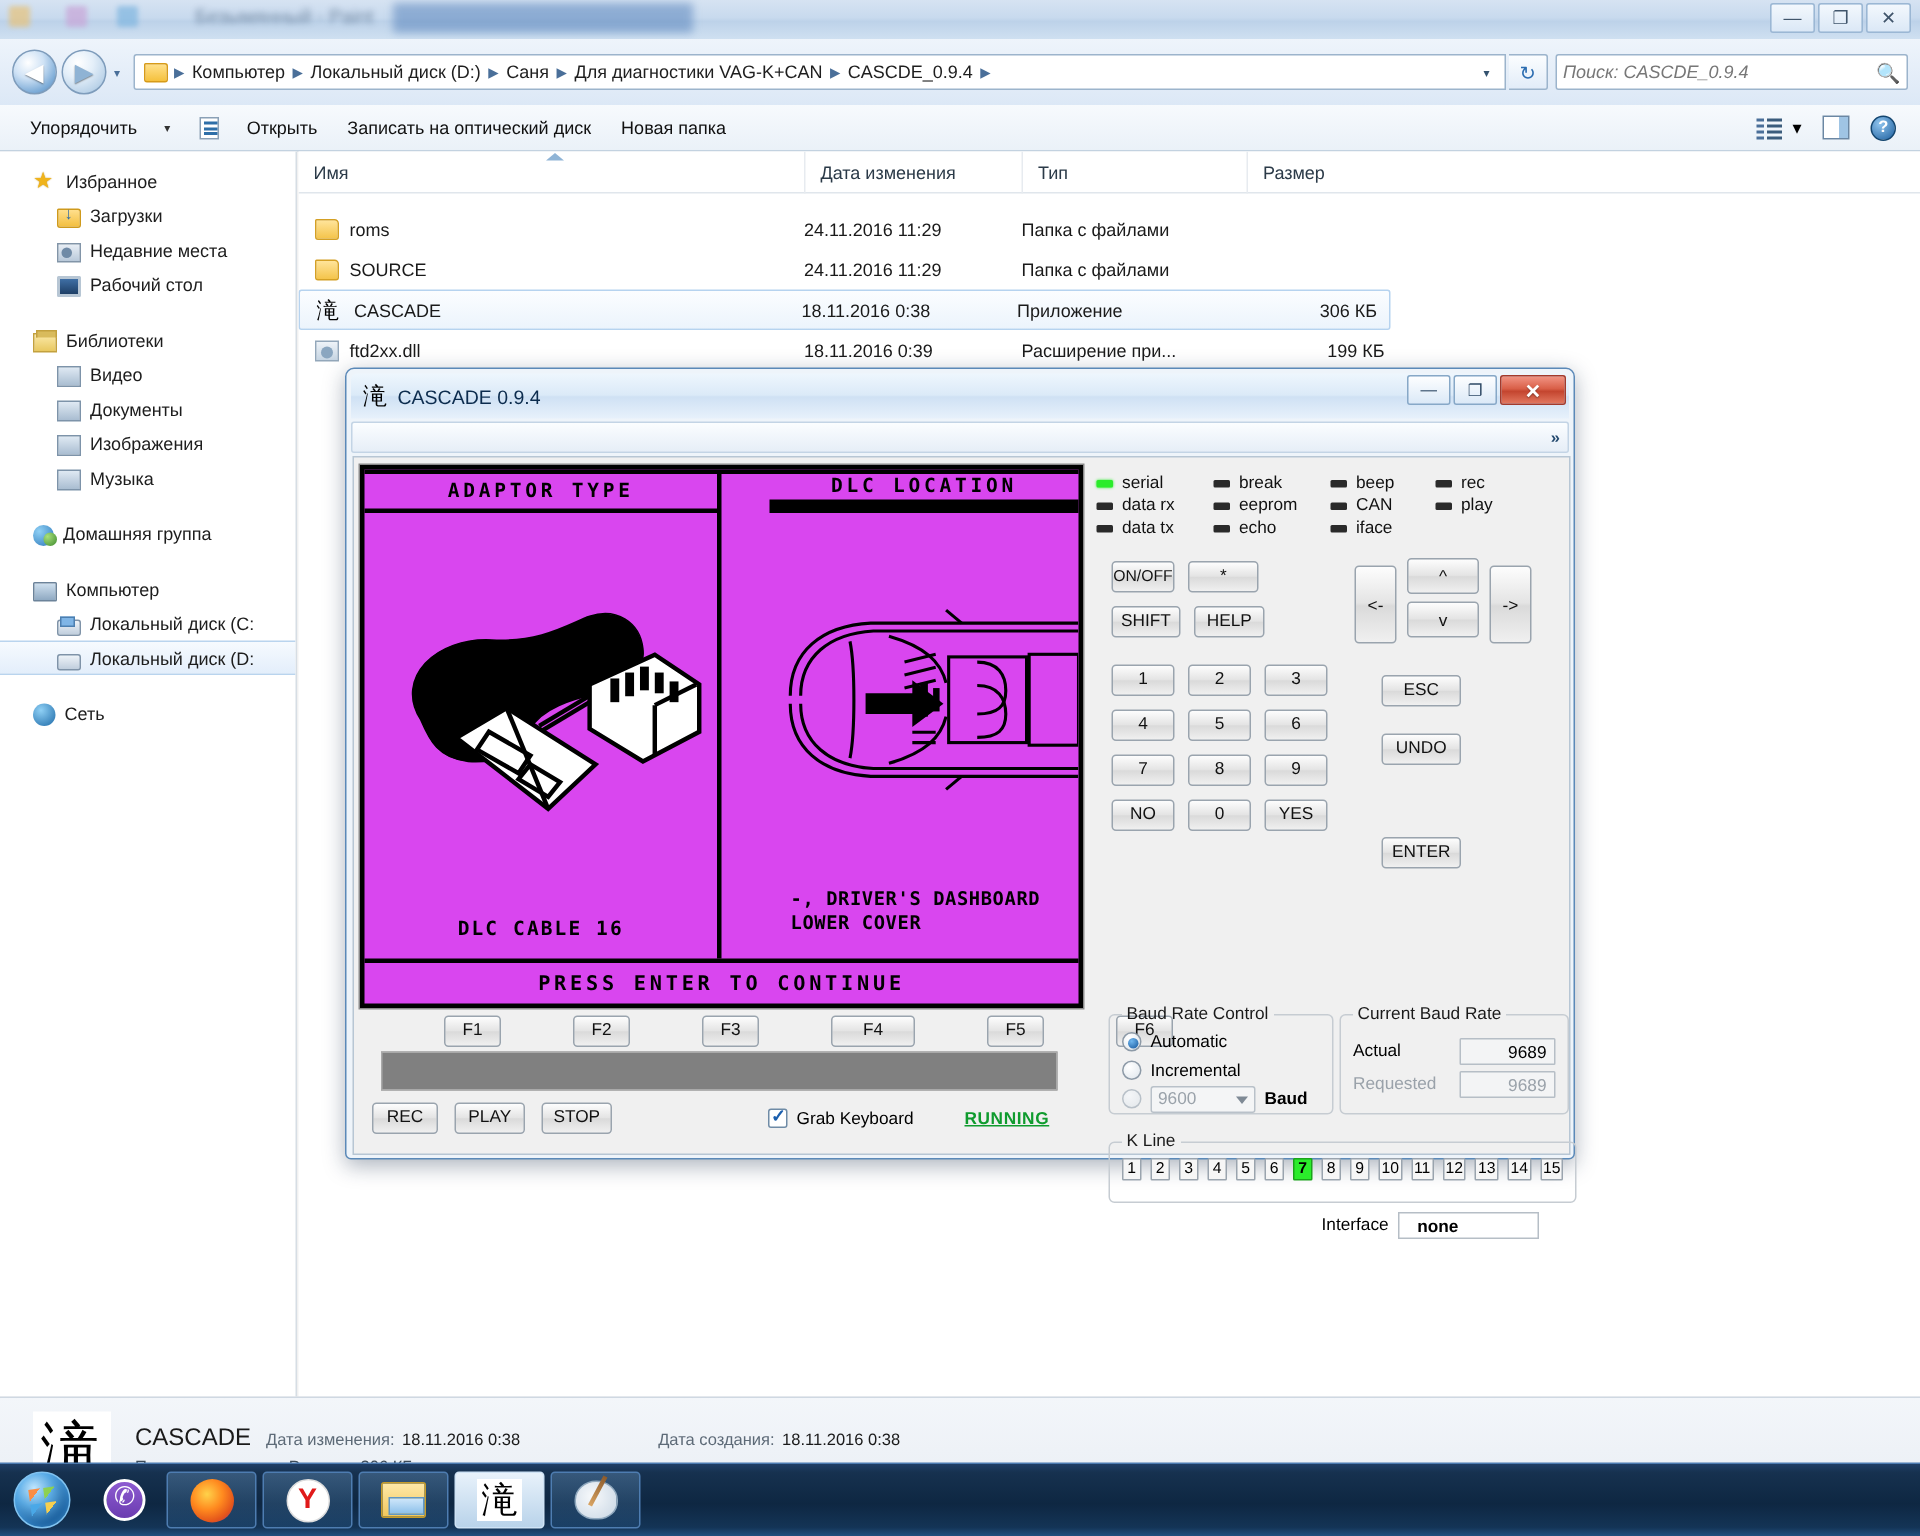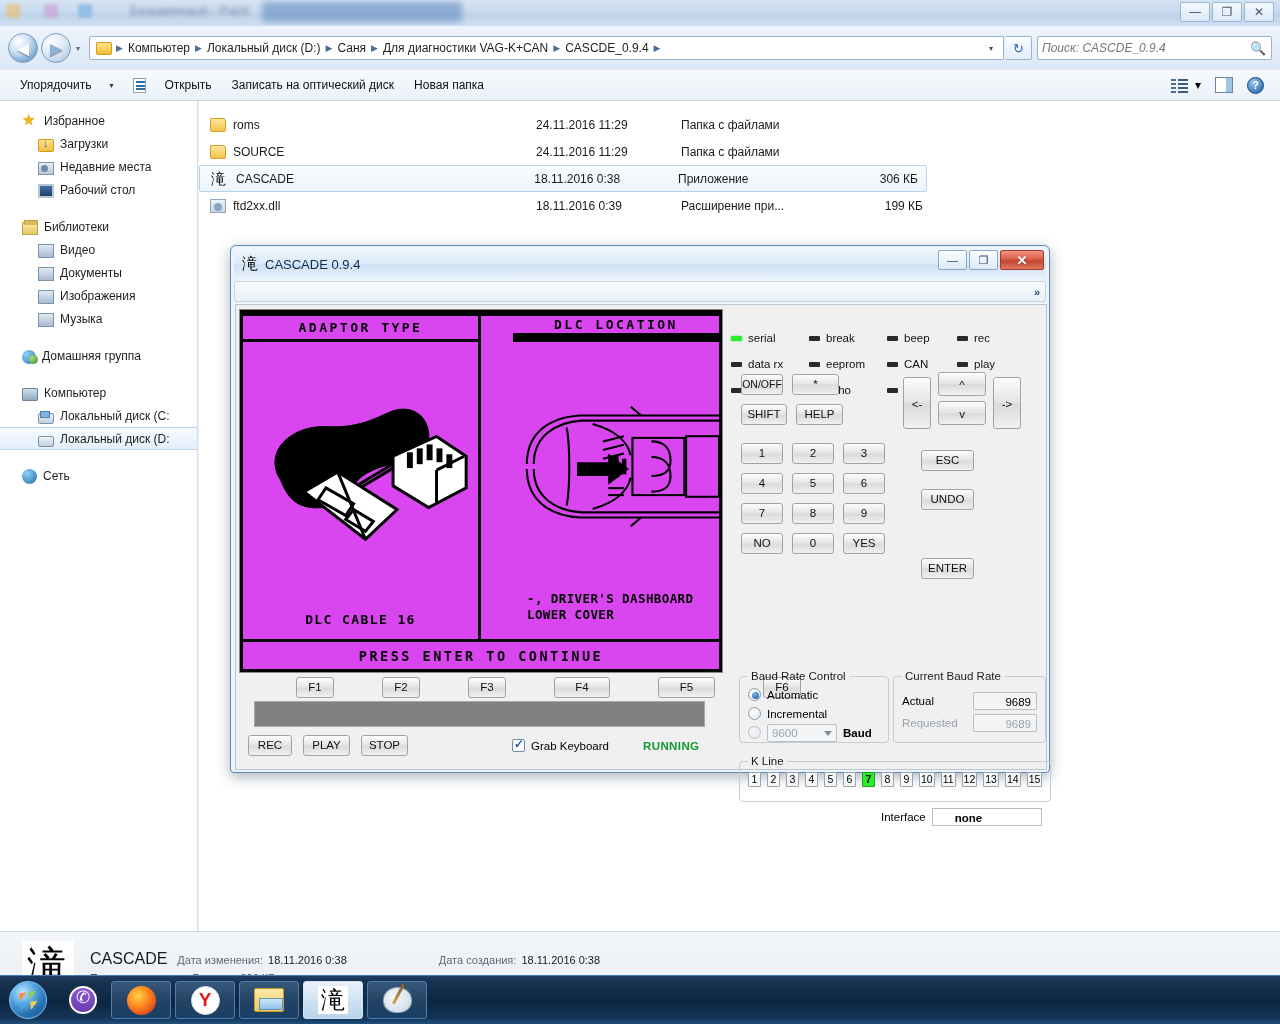--- a/index.html
+++ b/index.html
@@ -246,25 +246,25 @@
   .fkey{ width:44px;margin-left:48px; }
   .btn{
     border:1px solid #9aa4ae; border-radius:3px;
     background:linear-gradient(180deg,#fdfdfd,#e4e4e4 48%,#dadada 52%,#f0f0f0);
     font-size:11.5px; color:#111; text-align:center; line-height:18px; height:21px;
     font-family:"Liberation Sans", sans-serif;
   }
   #transport{ position:absolute; left:12px; top:430px; width:470px; display:flex; align-items:center; gap:11px;}
   .cb{ width:13px; height:13px; border:1px solid #6f8ba6; background:#fff; position:relative; border-radius:2px;}
   .cb:after{ content:"✓"; position:absolute; left:1px; top:-3px; font-size:12px; color:#1b5fae; font-weight:bold;}
-  .runlabel{ color:#0f9b2e; font-size:11.5px; font-weight:bold; letter-spacing:.4px;}
+  .runlabel{ color:#0f9b2e; font-size:11.5px; font-weight:bold; letter-spacing:.4px;text-decoration:underline;}
 
   
   #rightcol{ position:absolute; left:495px; top:5px; width:310px; height:455px; }
-  .leds{ display:grid; grid-template-columns:78px 78px 70px 60px; row-gap:14px; padding-top:6px;margin-top:16px;}
+  .leds{ display:grid; grid-template-columns:78px 78px 70px 60px; row-gap:3px; padding-top:6px;}
   .led{ display:flex; align-items:center; gap:6px; font-size:11.5px; color:#111;}
   .led .lamp{ width:11px; height:5px; background:#2a2a2a; border-radius:1px; flex:none;}
   .led.on .lamp{ background:#2bec2b; box-shadow:0 0 2px #2bec2b;}
   .kp{ position:absolute; left:10px; top:64px; }
   .kp .row2{ display:flex; gap:9px; margin-bottom:9px;}
   .kp .btn{ width:42px; }
   .nav4{ position:absolute; left:172px; top:62px; width:120px; height:70px;}
   .nav4 .btn{ position:absolute; }
   .nav4 .left{ left:0; top:5px; width:28px; height:52px; line-height:52px;}
   .nav4 .up{ left:35px; top:0; width:48px; height:24px; line-height:24px;}
@@ -293,22 +293,22 @@
   .val-lbl{ width:62px; }
   .valbox{ width:64px; height:18px; border:1px solid #b6bec6; background:#f3f4f5; text-align:right;
     padding-right:5px; font-size:11.5px; line-height:18px; border-radius:1px;}
   .valbox.dis{ color:#9aa2aa; }
   #klinerow{ display:flex; gap:6px; align-items:center; padding-top:2px;}
   .kl{ min-width:13px; height:15px; border:1px solid #9aa4ae; background:#f6f6f6; font-size:10.5px;
     text-align:center; line-height:13px; padding:0 1px; border-radius:1px;}
   .kl.on{ background:#2bec2b; border-color:#1aa41a; font-weight:bold;}
   #ifacerow{ position:absolute; left:150px; top:498px; display:flex; align-items:center; gap:6px;}
   #ifacerow .lbl{ font-size:11.5px; }
-  #ifacebox{ width:110px; height:18px; border:1px solid #b6bec6; background:#fff; font-size:11.5px;
-    font-weight:bold; line-height:18px; padding-left:22px;}
+  #ifacebox{ width:94px; height:18px; border:1px solid #b6bec6; background:#fff; font-size:11.5px;
+    font-weight:bold; line-height:18px; padding-left:12px;}
 
   
   #taskbar{
     position:absolute; left:0; top:975px; width:1280px; height:49px;
     background:linear-gradient(180deg,#1f3e66 0%,#16314f 12%,#0e2742 55%,#143456 88%, #20507f 100%);
     border-top:1px solid #4b7ab0;
     display:flex; align-items:center;
   }
   #startbtn{
     width:54px; height:44px; margin-left:1px; display:flex; align-items:center; justify-content:center;
@@ -491,20 +491,29 @@
       <span>Локальный диск (D:</span>
     </div>
     <div class="navgap"></div>
     <div class="navitem">
       <span class="nico net"></span>
       <span>Сеть</span>
     </div>
   </div>
 
   <div id="filelist">
+    <div id="colhdr">
+      <div class="col" style="width:337px">
+        <span>Имя</span>
+        <span class="sortarrow"></span>
+      </div>
+      <div class="col" style="width:145px">Дата изменения</div>
+      <div class="col" style="width:150px">Тип</div>
+      <div class="col" style="width:100px">Размер</div>
+    </div>
 
     <div style="padding-top:10px;">
       <div class="row">
         <div class="cell-name">
           <span class="fico folder"></span>
           <span>roms</span>
         </div>
         <div class="cell-date">24.11.2016 11:29</div>
         <div class="cell-type">Папка с файлами</div>
         <div class="cell-size"></div>
@@ -668,21 +677,21 @@
       <div class="fkey" style="width:72px">
           <div class="btn" style="width:38px">F2</div>
         </div>
       <div class="fkey" style="width:72px">
           <div class="btn" style="width:38px">F3</div>
         </div>
       <div class="fkey" style="width:72px">
           <div class="btn" style="width:56px">F4</div>
         </div>
       <div class="fkey" style="width:72px">
-          <div class="btn" style="width:57px">F5</div>
+          <div class="btn" style="width:38px">F5</div>
         </div>
       <div class="fkey" style="width:72px">
           <div class="btn" style="width:38px">F6</div>
         </div>
     </div>
 
     <div style="position:absolute;left:18px;top:396px;width:451px;height:26px;background:#808080;border:1px solid #a9a9a9;"></div>
 
     <div id="transport">
       <div class="btn" style="width:44px">REC</div>

